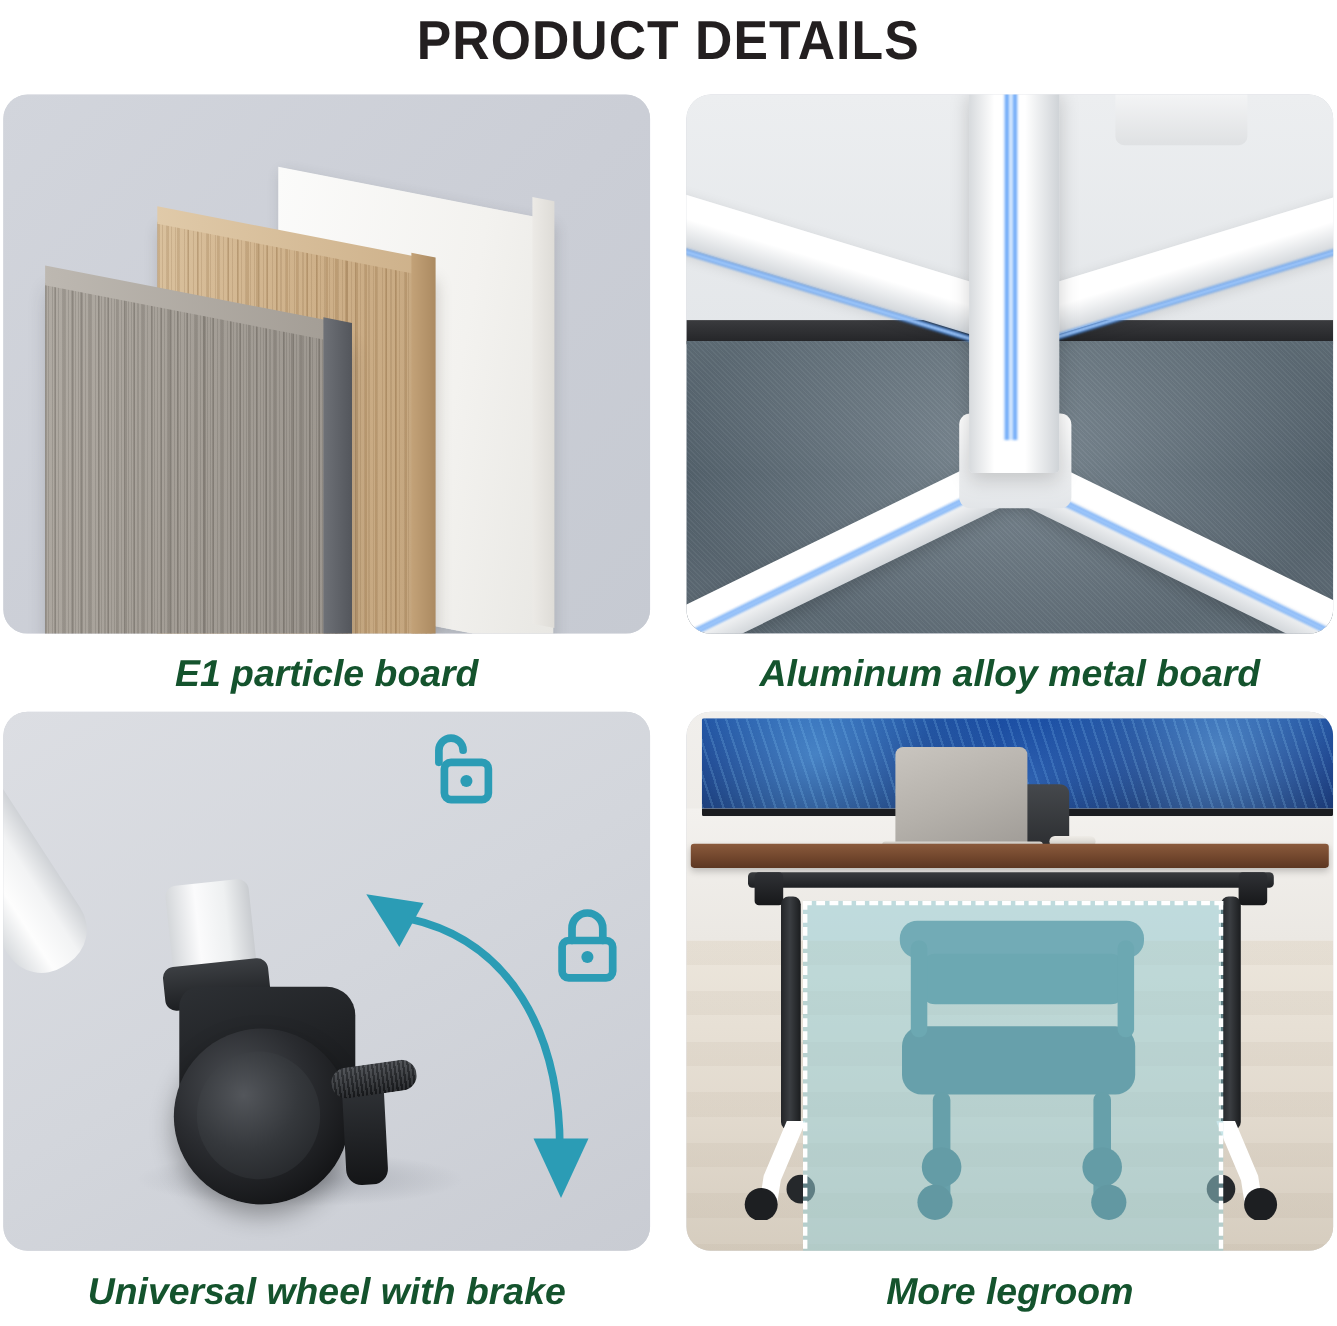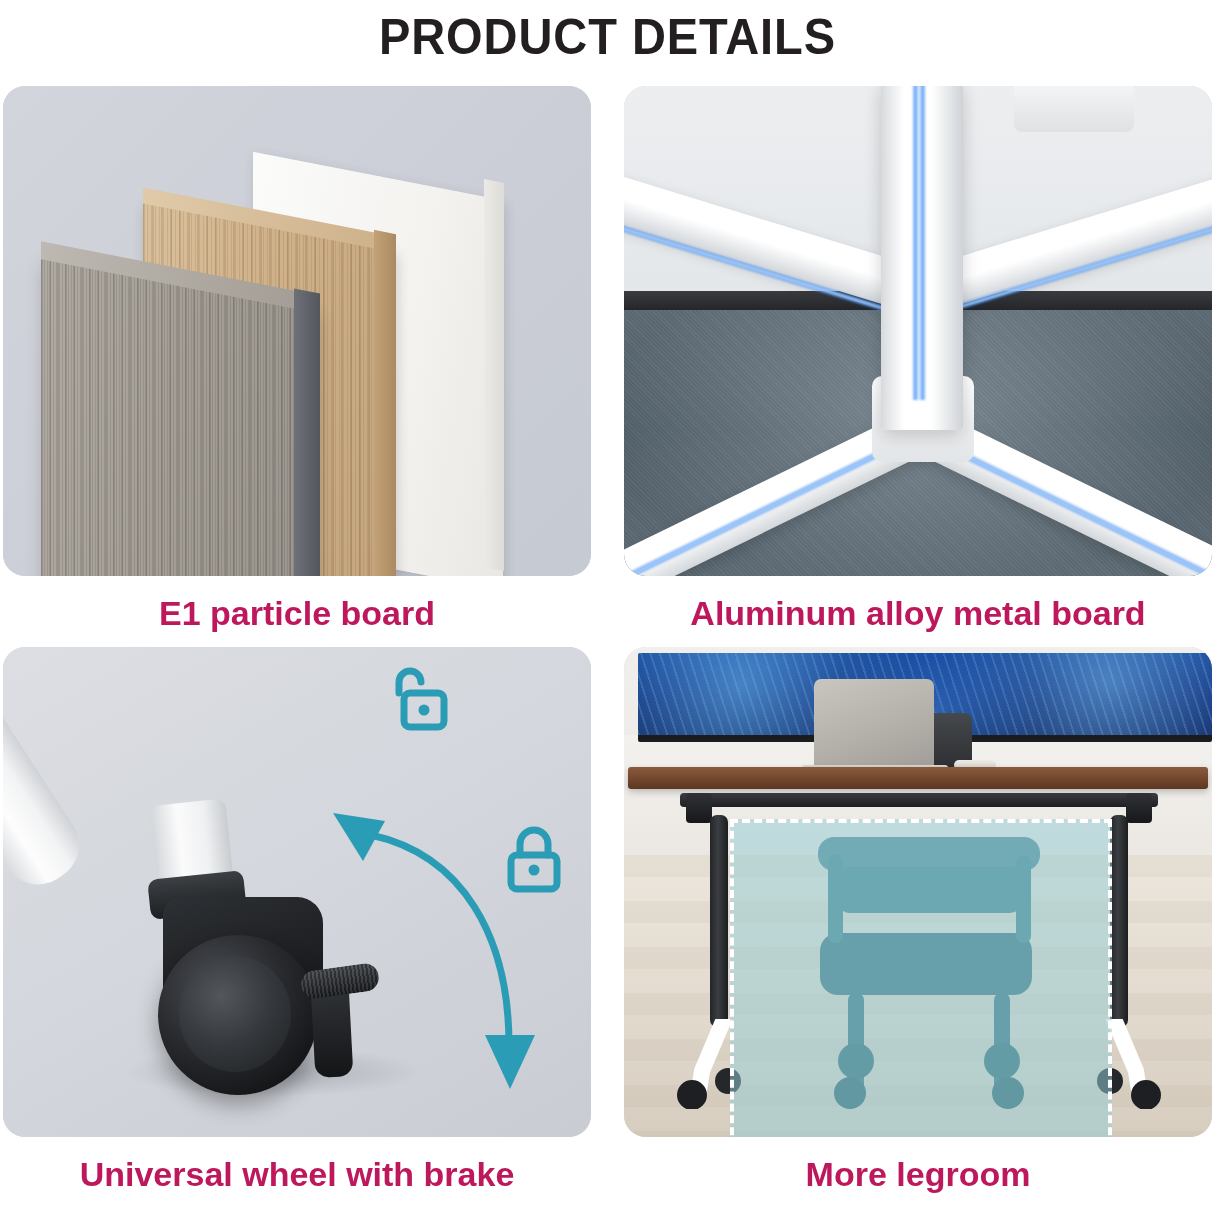--- a/index.html
+++ b/index.html
@@ -53,23 +53,24 @@
     height: 490px;
     border-radius: 22px;
     overflow: hidden;
     background: #cfd2d9;
   }
   .caption {
     margin-top: 16px;
     text-align: center;
     font-size: 34px;
     font-weight: bold;
-    color: #be185d;
+    color: #14532d;
     line-height: 42px;
     white-space: nowrap;
+    font-style: italic;
   }
 
   
   .p1-bg {
     position: absolute;
     inset: 0;
     background: linear-gradient(135deg,#d2d5dc 0%,#cbced6 55%,#c6cad2 100%);
   }
   .board {
     position: absolute;

